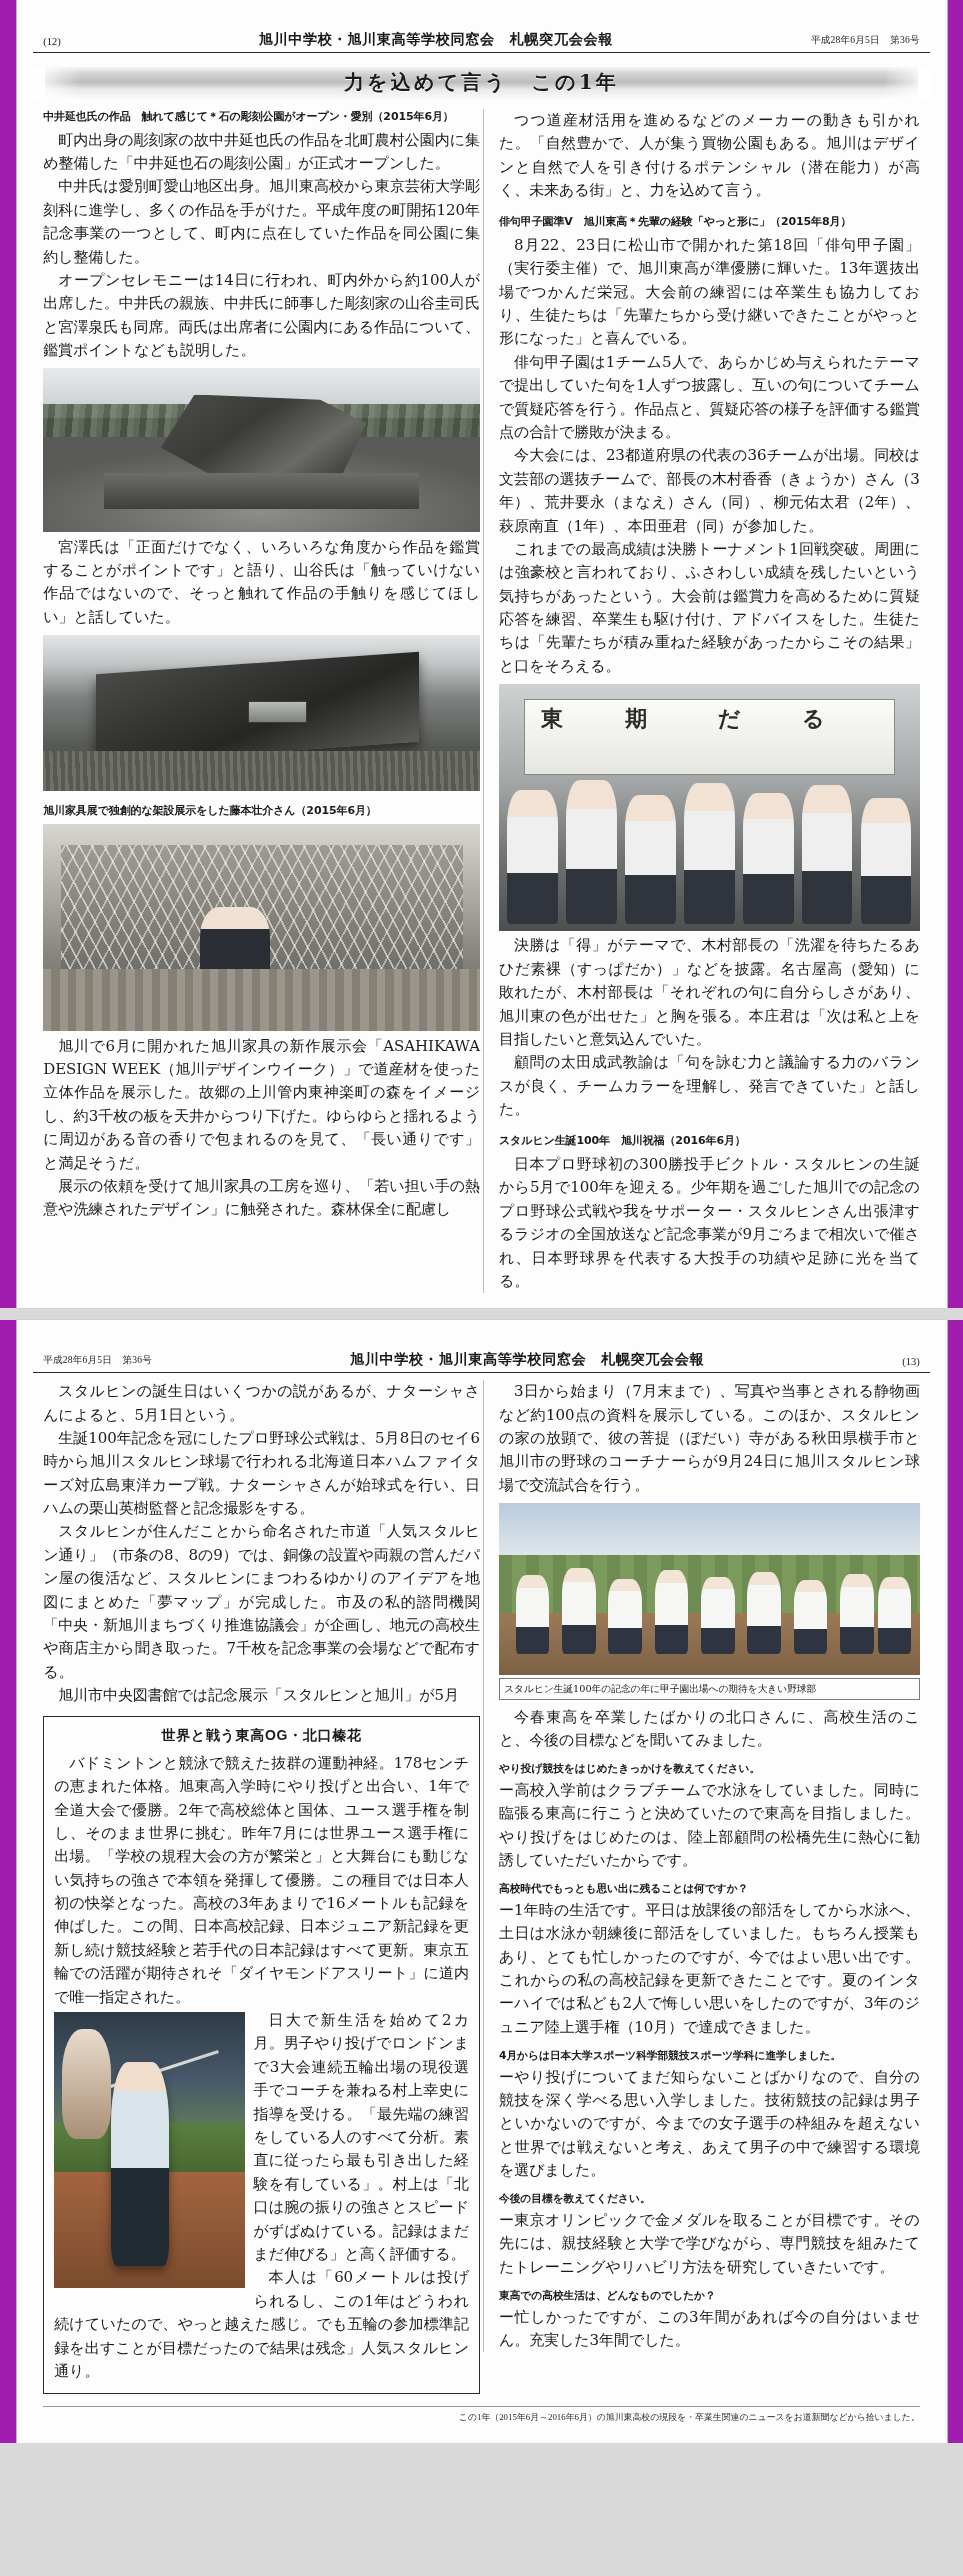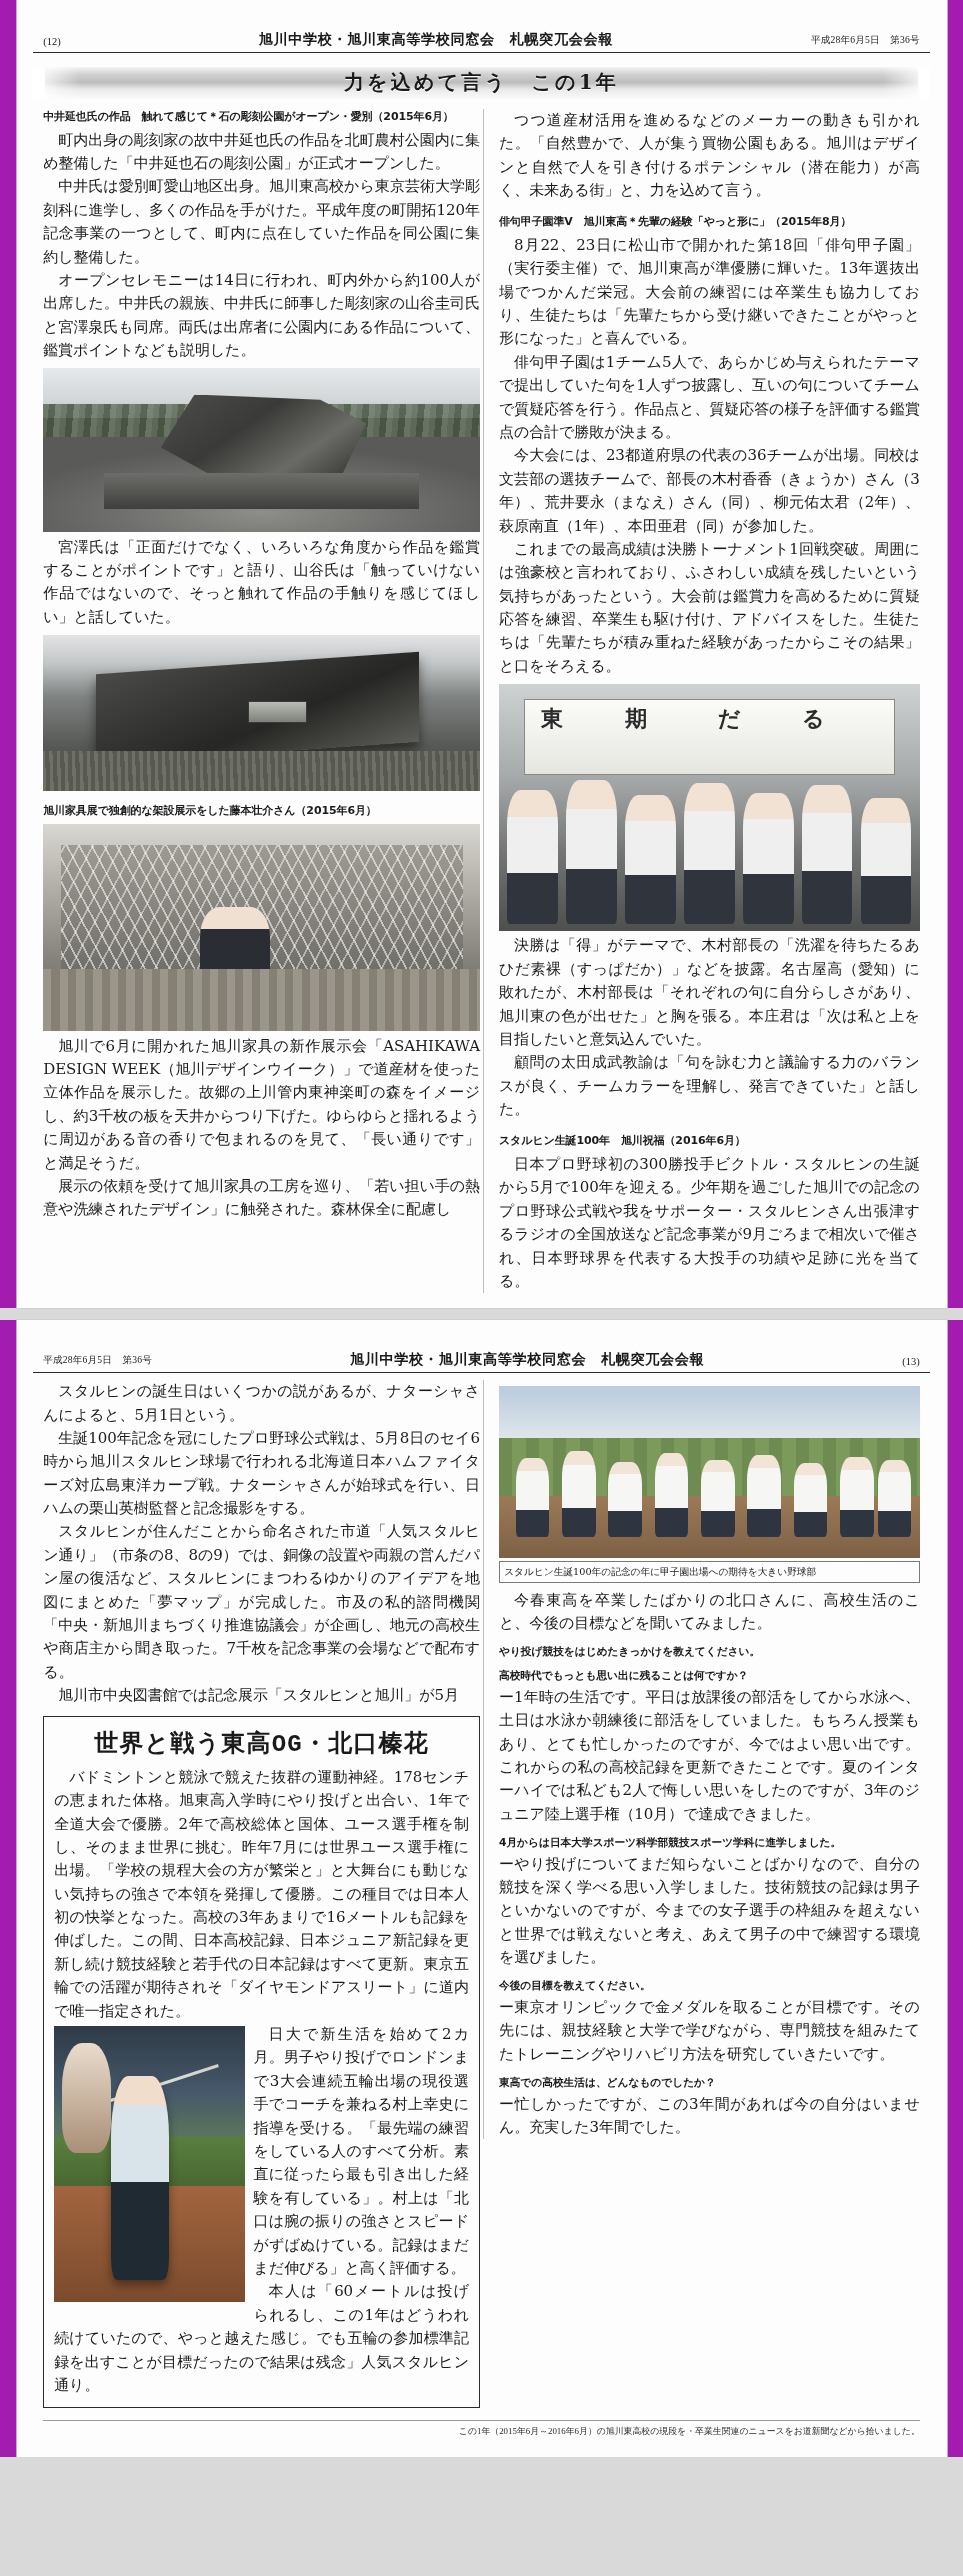--- a/index.html
+++ b/index.html
@@ -138,22 +138,22 @@
   
   .floatph{float:left;margin:3.3px 8.4px 3.3px 0;}
 
   
   .feature{
     border:1.7px solid #2b2b2b;
     padding:8.4px 10px 10px 10px;
     margin-top:8.4px;
   }
   .feature h2.bigtitle{
-    font-family:Liberation Mono, monospace;
-    font-size:24px;
+    font-family:Liberation Sans, sans-serif;
+    font-size:14px;
     font-weight:bold;
     letter-spacing:.05em;
     margin:1.7px 0 6.7px 0;
     text-align:center;
   }
   .qa-q{
     font-family:"DejaVu Sans","Liberation Sans",sans-serif;
     font-size:10.7px;
     font-weight:bold;
     line-height:1.45;
@@ -450,20 +450,21 @@
             </div>
           </div>
 
           <p class="body">日大で新生活を始めて2カ月。男子やり投げでロンドンまで3大会連続五輪出場の現役選手でコーチを兼ねる村上幸史に指導を受ける。「最先端の練習をしている人のすべて分析。素直に従ったら最も引き出した経験を有している」。村上は「北口は腕の振りの強さとスピードがずばぬけている。記録はまだまだ伸びる」と高く評価する。</p>
           <p class="body">本人は「60メートルは投げられるし、この1年はどうわれ続けていたので、やっと越えた感じ。でも五輪の参加標準記録を出すことが目標だったので結果は残念」人気スタルヒン通り。</p>
           <div style="clear:both;"></div>
         </div>
       </div>
 
       <div class="col divided">
+        <p class="body">3日から始まり（7月末まで）、写真や当事とされる静物画など約100点の資料を展示している。このほか、スタルヒンの家の放顕で、彼の菩提（ぼだい）寺がある秋田県横手市と旭川市の野球のコーチナーらが9月24日に旭川スタルヒン球場で交流試合を行う。</p>
 
         <div class="photo ph-baseball" style="width:100%;height:172px;">
           <div class="ph-inner">
             <div class="sky2"></div>
             <div class="turf"></div>
             <div class="dirt"></div>
             <div class="player b1"></div>
             <div class="player b2"></div>
             <div class="player b3"></div>
             <div class="player b4"></div>
@@ -472,20 +473,21 @@
             <div class="player b7"></div>
             <div class="player b8"></div>
             <div class="player b9"></div>
           </div>
         </div>
         <div class="caption framed">スタルヒン生誕100年の記念の年に甲子園出場への期待を大きい野球部</div>
 
         <p class="body">今春東高を卒業したばかりの北口さんに、高校生活のこと、今後の目標などを聞いてみました。</p>
 
         <h3 class="qa-q">やり投げ競技をはじめたきっかけを教えてください。</h3>
+        <p class="body noind">ー高校入学前はクラブチームで水泳をしていました。同時に臨張る東高に行こうと決めていたので東高を目指しました。やり投げをはじめたのは、陸上部顧問の松橋先生に熱心に勧誘していただいたからです。</p>
 
         <h3 class="qa-q">高校時代でもっとも思い出に残ることは何ですか？</h3>
         <p class="body noind">ー1年時の生活です。平日は放課後の部活をしてから水泳へ、土日は水泳か朝練後に部活をしていました。もちろん授業もあり、とても忙しかったのですが、今ではよい思い出です。これからの私の高校記録を更新できたことです。夏のインターハイでは私ども2人で悔しい思いをしたのですが、3年のジュニア陸上選手権（10月）で達成できました。</p>
 
         <h3 class="qa-q">4月からは日本大学スポーツ科学部競技スポーツ学科に進学しました。</h3>
         <p class="body noind">ーやり投げについてまだ知らないことばかりなので、自分の競技を深く学べる思い入学しました。技術競技の記録は男子といかないのですが、今までの女子選手の枠組みを超えないと世界では戦えないと考え、あえて男子の中で練習する環境を選びました。</p>
 
         <h3 class="qa-q">今後の目標を教えてください。</h3>
         <p class="body noind">ー東京オリンピックで金メダルを取ることが目標です。その先には、親技経験と大学で学びながら、専門競技を組みたてたトレーニングやリハビリ方法を研究していきたいです。</p>
 

